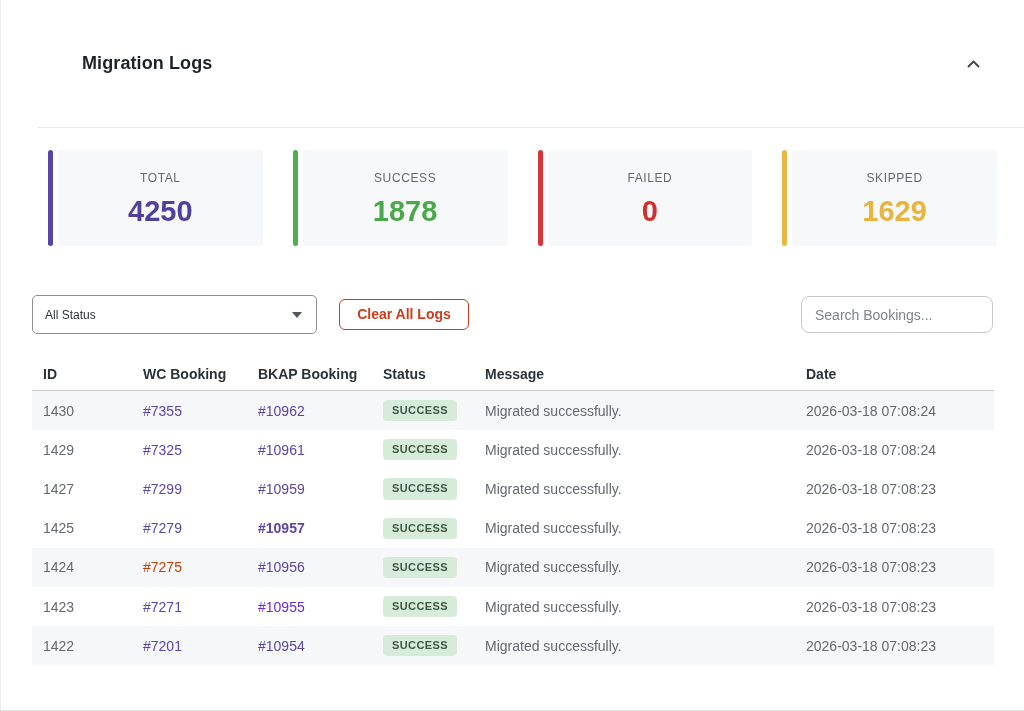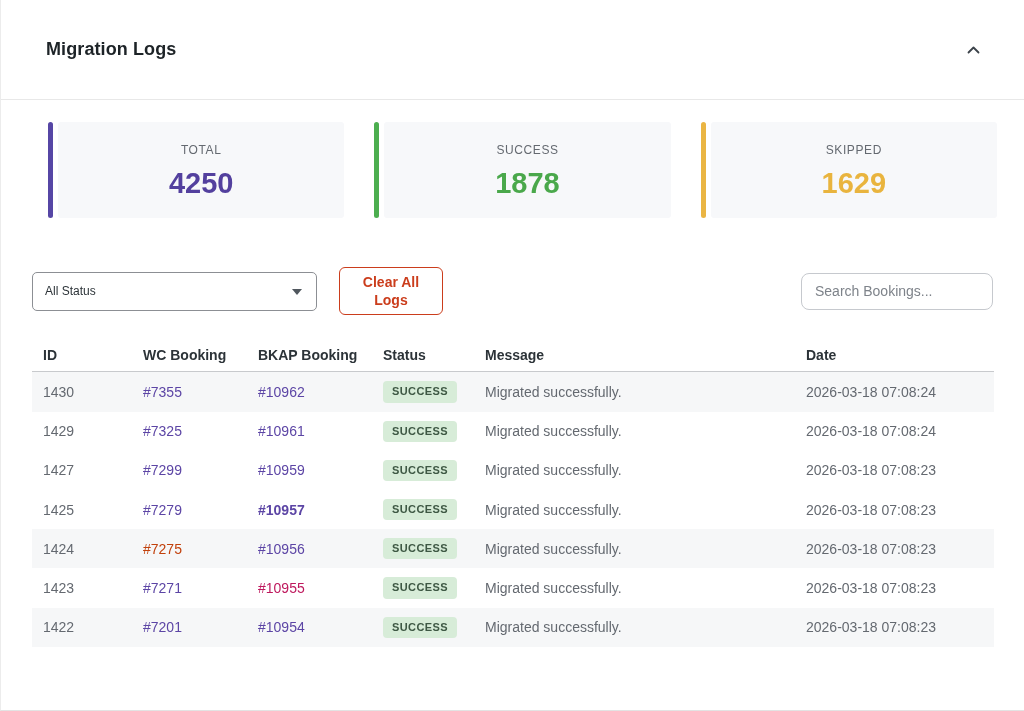--- a/index.html
+++ b/index.html
@@ -12,26 +12,27 @@
   .panel {
     width: 1024px;
     height: 711px;
     background: #fff;
     border-left: 1px solid #ececec;
     border-bottom: 1px solid #e3e3e3;
     overflow: hidden;
   }
   
   .panel-header {
-    height: 100px;
+    height: 128px;
     border-bottom: 1px solid #e8e8e8;
     display: flex;
     align-items: center;
     justify-content: space-between;
     padding: 0 38px 0 45px;
+    margin-left: 36px;
   }
   .panel-title {
     margin: 0;
     font-size: 18px;
     font-weight: 700;
     color: #1d2327;
     letter-spacing: 0.1px;
   }
   .collapse-btn {
     background: none;
@@ -115,21 +116,21 @@
     background: #f1eefc;
     color: #4533ae;
     border: 1px solid #6456c8;
     padding: 7px 17px;
   }
   .btn-clear {
     margin-left: 22px;
     background: #fff;
     color: #cb3d1c;
     border: 1px solid #cb3d1c;
-    width: 104px;
+    width: 130px;
     padding: 5px 14px;
     text-align: center;
   }
   .search-input {
     margin-left: auto;
     width: 192px;
     height: 37px;
     border: 1px solid #c6c9ce;
     border-radius: 8px;
     padding: 0 13px;
@@ -197,20 +198,27 @@
         <div class="stat-body">
           <div class="stat-label">TOTAL</div>
           <div class="stat-value" style="color: rgb(83, 64, 158);">4250</div>
         </div>
       </div>
       <div class="stat-card">
         <div class="stat-bar" style="background: rgb(76, 174, 79);"></div>
         <div class="stat-body">
           <div class="stat-label">SUCCESS</div>
           <div class="stat-value" style="color: rgb(74, 168, 75);">1878</div>
+        </div>
+      </div>
+      <div class="stat-card">
+        <div class="stat-bar" style="background: rgb(214, 54, 56);"></div>
+        <div class="stat-body">
+          <div class="stat-label">FAILED</div>
+          <div class="stat-value" style="color: rgb(210, 48, 47);">0</div>
         </div>
       </div>
       <div class="stat-card">
         <div class="stat-bar" style="background: rgb(234, 181, 67);"></div>
         <div class="stat-body">
           <div class="stat-label">SKIPPED</div>
           <div class="stat-value" style="color: rgb(233, 180, 62);">1629</div>
         </div>
       </div>
     </div>
@@ -282,21 +290,21 @@
           <td>1424</td>
           <td><a href="#" class="booking-link" style="color: #c2410c;">#7275</a></td>
           <td><a href="#" class="booking-link" style="color: rgb(92, 69, 165);">#10956</a></td>
           <td><span class="badge" style="background: rgb(215, 236, 216); color: rgb(62, 88, 68);">SUCCESS</span></td>
           <td>Migrated successfully.</td>
           <td>2026-03-18 07:08:23</td>
         </tr>
         <tr>
           <td>1423</td>
           <td><a href="#" class="booking-link" style="color: rgb(92, 69, 165);">#7271</a></td>
-          <td><a href="#" class="booking-link" style="color: #be185d; text-align: center;">#10955</a></td>
+          <td><a href="#" class="booking-link" style="color: #6d28d9; text-align: center;">#10955</a></td>
           <td><span class="badge" style="background: rgb(215, 236, 216); color: rgb(62, 88, 68);">SUCCESS</span></td>
           <td>Migrated successfully.</td>
           <td>2026-03-18 07:08:23</td>
         </tr>
         <tr class="stripe">
           <td>1422</td>
           <td><a href="#" class="booking-link" style="color: rgb(92, 69, 165);">#7201</a></td>
           <td><a href="#" class="booking-link" style="color: rgb(92, 69, 165);">#10954</a></td>
           <td><span class="badge" style="background: rgb(215, 236, 216); color: rgb(62, 88, 68);">SUCCESS</span></td>
           <td>Migrated successfully.</td>

